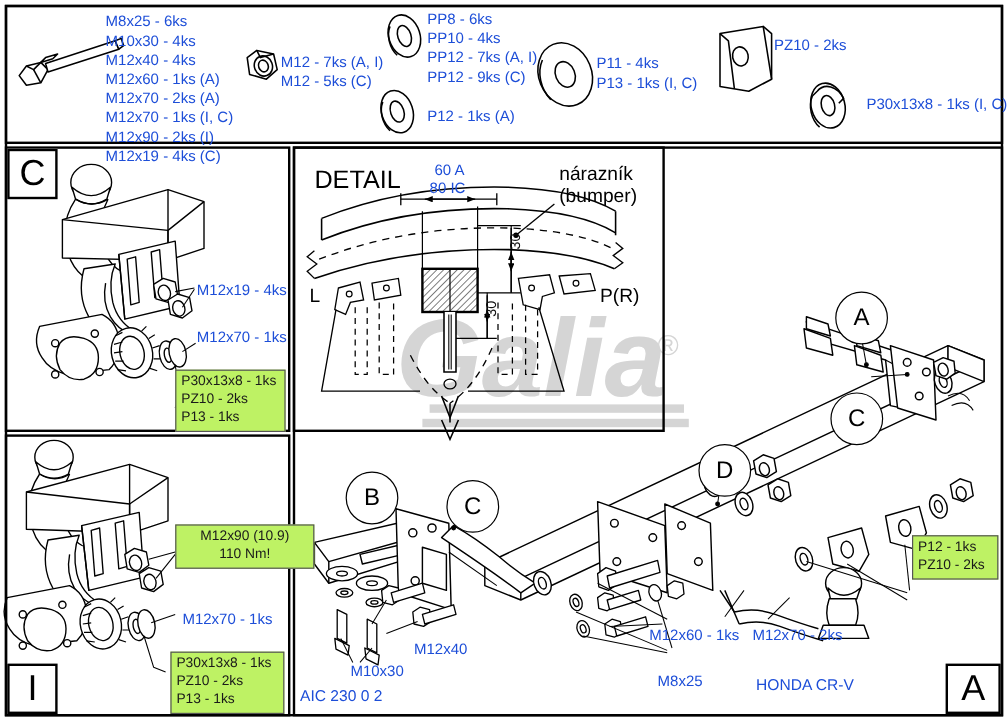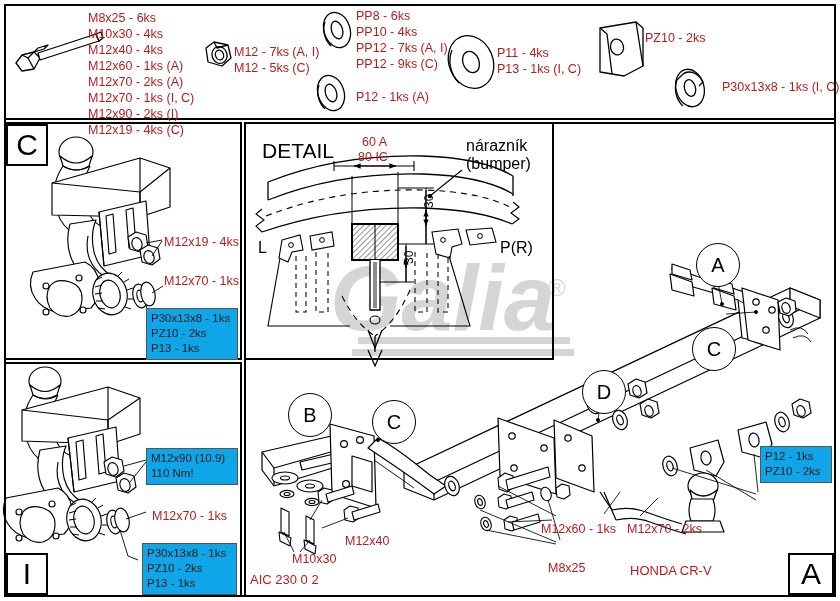--- a/index.html
+++ b/index.html
@@ -23,29 +23,29 @@
   #panel-detail{left:244px;top:122px;width:310px;height:238px;border:2px solid #000;}
   #panel-main{left:244px;top:122px;width:592px;height:475px;border:2px solid #000;}
   .tagbox{position:absolute;border:2px solid #000;box-sizing:border-box;
           background:#fff;display:flex;align-items:center;justify-content:center;
           font-size:30px;color:#000;}
   #tag-c{left:6px;top:124px;width:42px;height:42px;}
   #tag-i{left:6px;top:553px;width:42px;height:42px;}
   #tag-a{left:788px;top:553px;width:46px;height:42px;}
 
   
-  .txt{position:absolute;white-space:pre;color:#b91c1c;
+  .txt{position:absolute;white-space:pre;color:#1d4ed8;
        font-family:"Liberation Sans", sans-serif;line-height:1.28;}
   .t13{font-size:12.5px;}
   .big{font-size:21px;color:#000;}
   .med{font-size:16px;color:#000;}
   .bal{position:absolute;border:1.4px solid #000;border-radius:50%;
        background:#fff;display:flex;align-items:center;justify-content:center;
        font-size:20px;color:#000;}
-  .callout{position:absolute;border:1.2px solid #555;background:#0ea5e9;
+  .callout{position:absolute;border:1.2px solid #555;background:#bef264;
            padding:2px 4px 3px 4px;font-size:11.5px;line-height:1.30;
            color:#1a1a1a;white-space:pre;box-sizing:border-box;}
   .vlabel{position:absolute;font-size:12px;color:#111;
           transform:rotate(-90deg);transform-origin:left top;white-space:nowrap;}
   svg{position:absolute;left:0;top:0;overflow:visible;}
   #art{position:absolute;left:0;top:0;width:840px;height:601px;pointer-events:none;}
   .wm{fill:#d5d5d5;}
 </style>
 </head>
 <body>
@@ -471,21 +471,21 @@
 P13 - 1ks (I, C)</div>
   <div class="txt t13" style="left:645px;top:30px;">PZ10 - 2ks</div>
   <div class="txt t13" style="left:722px;top:79px;">P30x13x8 - 1ks (I, C)</div>
 
   <div class="txt t13" style="left:164px;top:234px;">M12x19 - 4ks</div>
   <div class="txt t13" style="left:164px;top:273px;">M12x70 - 1ks</div>
   <div class="callout" style="left:146px;top:308px;width:92px;">P30x13x8 - 1ks
 PZ10 - 2ks
 P13 - 1ks</div>
 
-  <div class="callout" style="left:146px;top:448px;width:92px;text-align:left;">M12x90 (10.9)
+  <div class="callout" style="left:146px;top:437px;width:116px;text-align:center;">M12x90 (10.9)
 110 Nm!</div>
   <div class="callout" style="left:142px;top:543px;width:95px;">P30x13x8 - 1ks
 PZ10 - 2ks
 P13 - 1ks</div>
   <div class="txt t13" style="left:152px;top:508px;">M12x70 - 1ks</div>
 
   <div class="txt big" style="left:262px;top:138px;">DETAIL</div>
   <div class="txt t13" style="left:362px;top:134px;">60 A</div>
   <div class="txt t13" style="left:358px;top:149px;">80 IC</div>
   <div class="txt med" style="left:466px;top:137px;line-height:1.15;">nárazník

